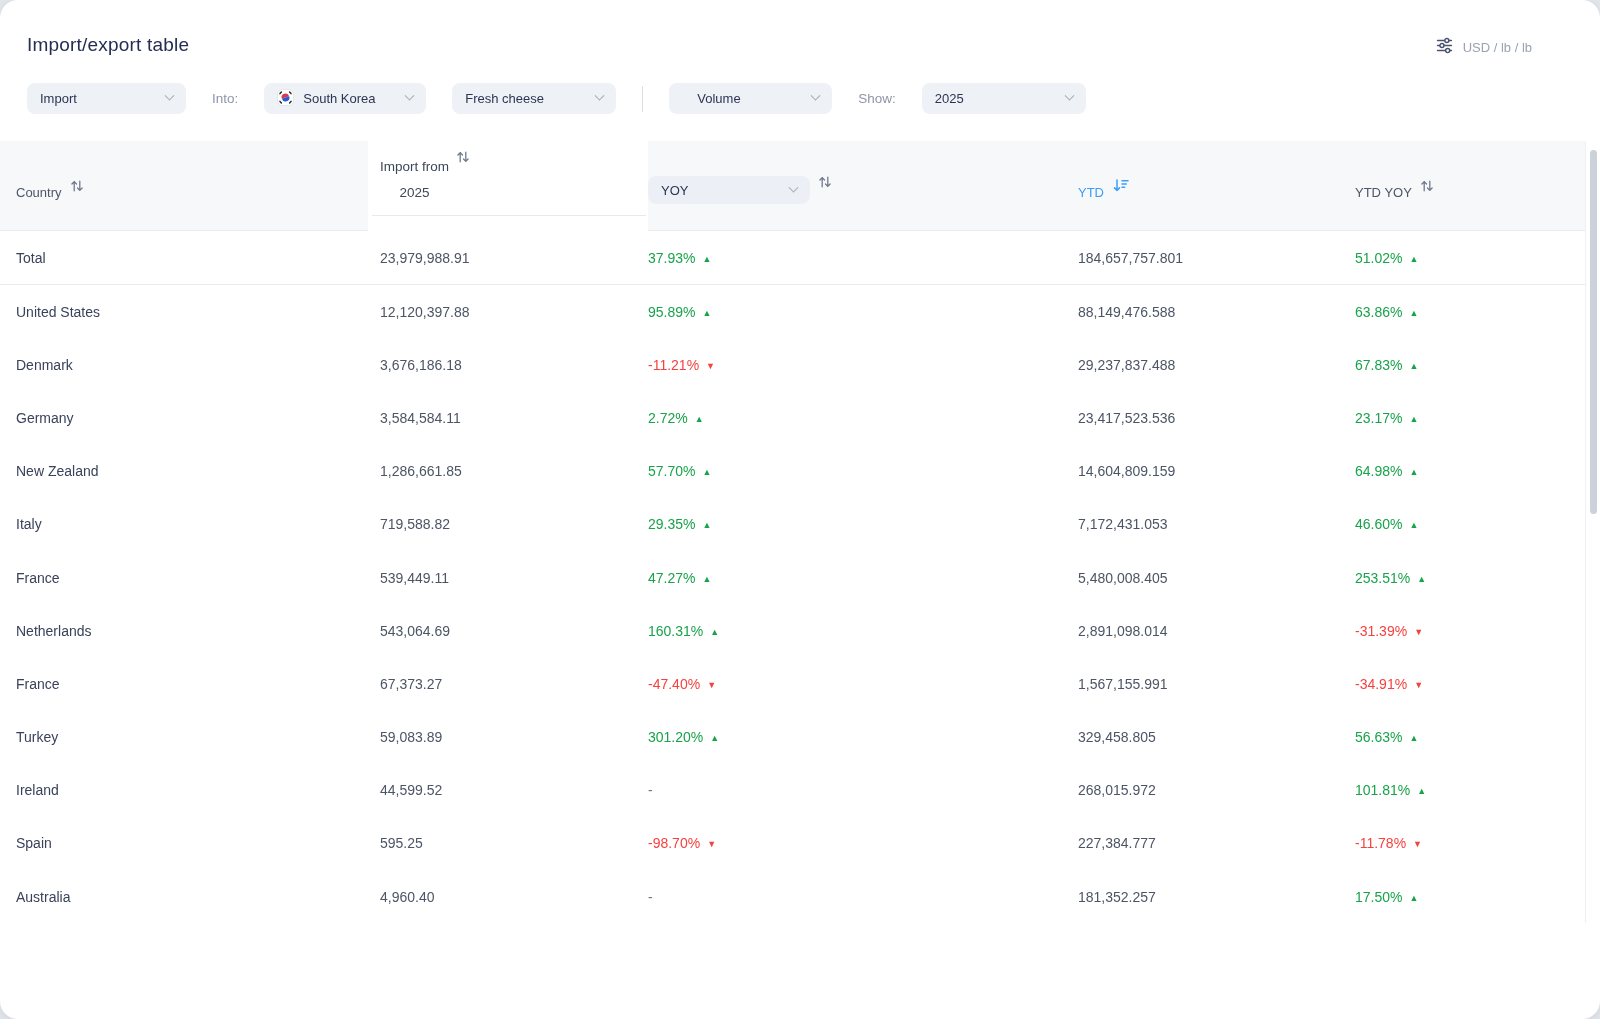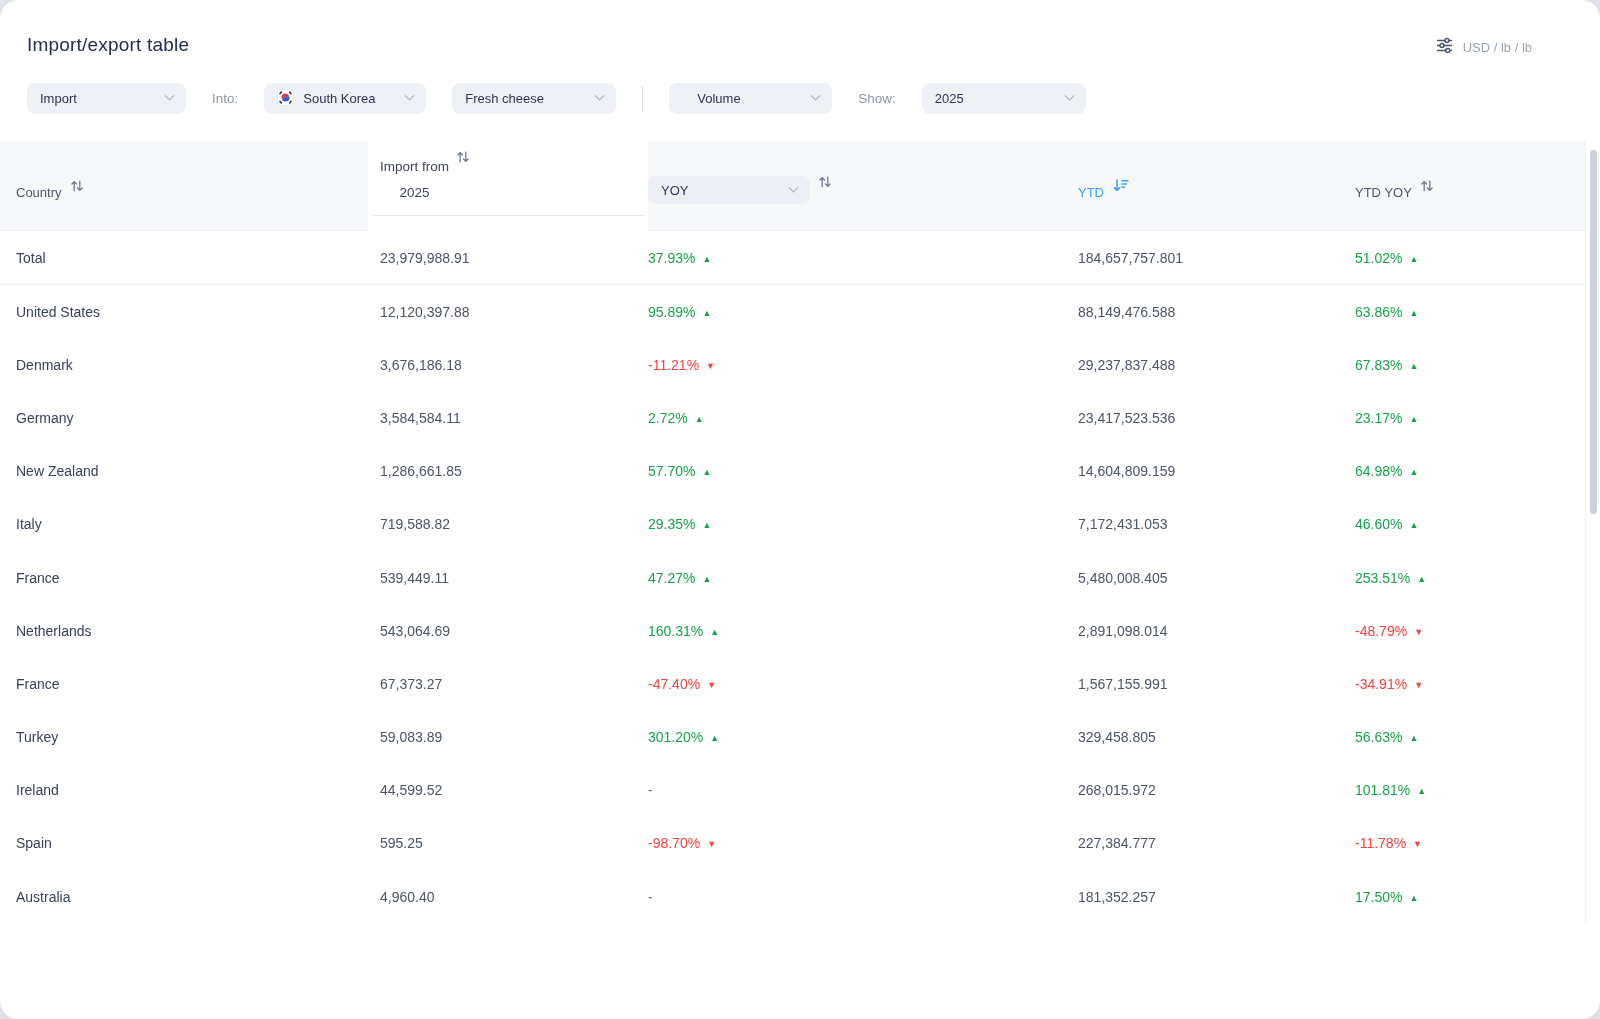--- a/index.html
+++ b/index.html
@@ -296,21 +296,21 @@
     </div>
   </div>
         <div class="tr grid-cols">
     <div class="td td-country">Netherlands</div>
     <div class="td td-value">543,064.69</div>
     <div class="td td-pct pos">
       <span>160.31%</span><span class="arrow">▲</span>
     </div>
     <div class="td td-num">2,891,098.014</div>
     <div class="td td-pct neg">
-      <span>-48.79%</span><span class="arrow">▼</span>
+      <span>-31.39%</span><span class="arrow">▼</span>
     </div>
   </div>
         <div class="tr grid-cols">
     <div class="td td-country">France</div>
     <div class="td td-value">67,373.27</div>
     <div class="td td-pct neg">
       <span>-47.40%</span><span class="arrow">▼</span>
     </div>
     <div class="td td-num">1,567,155.991</div>
     <div class="td td-pct neg">

